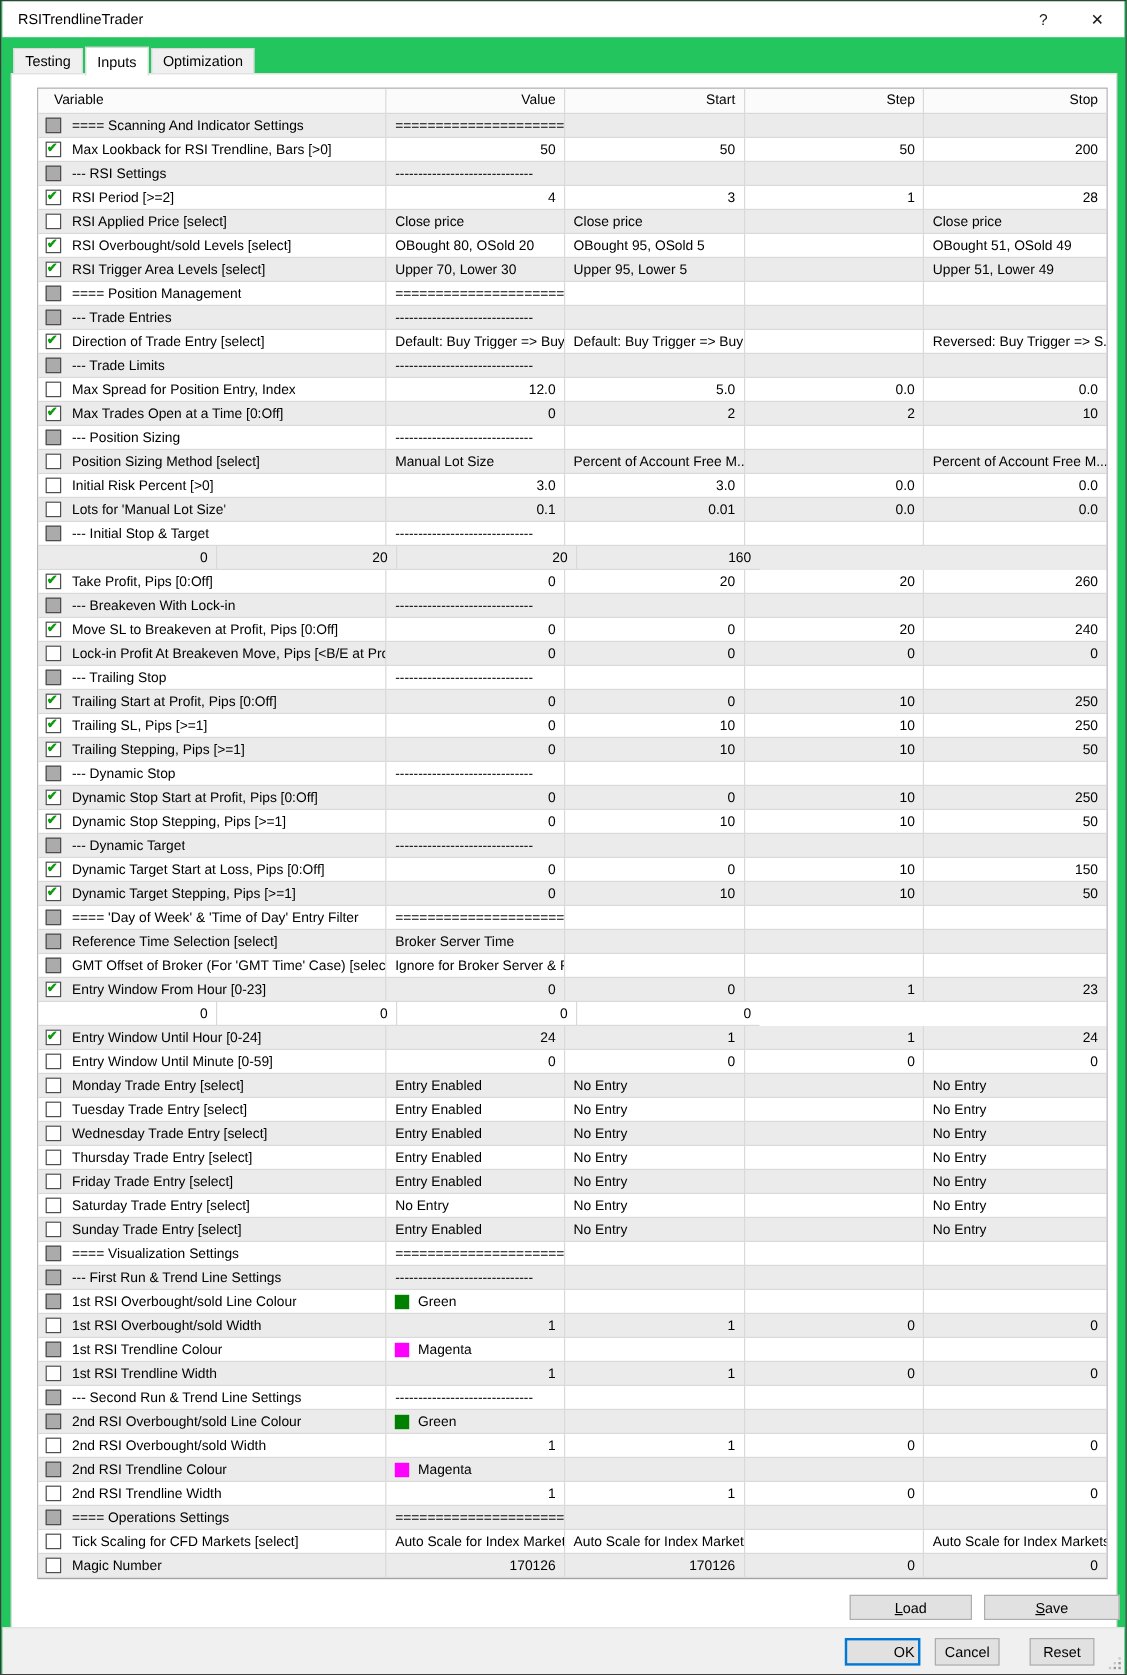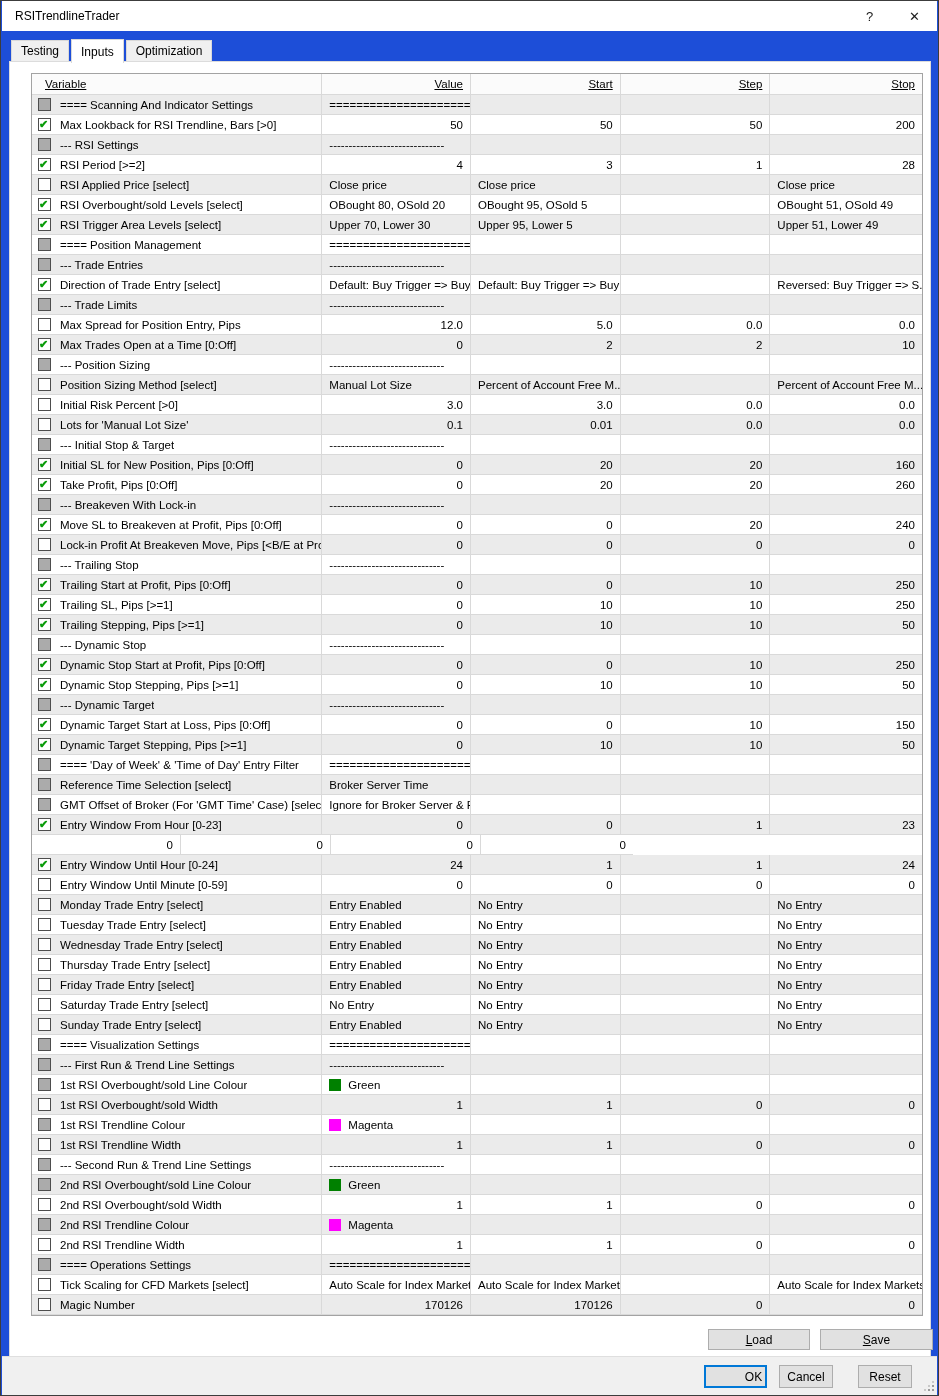--- a/index.html
+++ b/index.html
@@ -1,21 +1,21 @@
 <!DOCTYPE html>
 <html><head>
 <meta charset="utf-8">
 <style>
   * { box-sizing: border-box; margin: 0; padding: 0; }
   html,body { background:#888; }
   body { font-family: "Liberation Sans", sans-serif; }
 
   .window {
     position: relative; width: 939px; height: 1396px;
-    background: #1d4ed8; border: 1px solid #3c3c3c; overflow: hidden;
+    background: #22c55e; border: 1px solid #3c3c3c; overflow: hidden;
   }
 
   
   .titlebar {
     position: absolute; left: 1px; top: 0; right: 1px; height: 30px;
     background: #ffffff; display: flex; align-items: center;
   }
   .title-text { font-size: 12px; color: #000; padding-left: 13px; }
   .title-buttons { margin-left: auto; display: flex; align-items: center; height: 100%; }
   .tb-btn {
@@ -40,21 +40,21 @@
     position: absolute; left: 8px; top: 60px; width: 922px; height: 1297px;
     background: #ffffff; border: 1px solid #dcdcdc;
   }
 
   
   .ptable {
     position: absolute; left: 21px; top: 11px; width: 892px;
     border: 1px solid #a3a3a3; background: #fff; font-size: 11.5px; color: #000;
   }
   .trow { display: flex; width: 100%; height: 20px; }
-  .trow.head { height: 21px; background: #fbfbfb; text-decoration: underline; }
+  .trow.head { height: 21px; background: #fbfbfb; }
   .trow.odd  { background: #ebebeb; }
   .trow.even { background: #ffffff; text-align: center; }
   .cell {
     height: 100%; border-right: 1px solid #d9d9d9; border-bottom: 1px solid #d9d9d9;
     display: flex; align-items: center; overflow: hidden; white-space: nowrap;
   }
   .cell:last-child { border-right: none; }
   .c-var  { width: 291px; padding-left: 6px; }
   .c-val  { width: 149px; }
   .c-start{ width: 150px; }
@@ -276,21 +276,21 @@
 
       <span>------------------------------</span>
     </div>
     <div class="cell c-start txt"></div>
     <div class="cell c-step txt"></div>
     <div class="cell c-stop txt"></div>
   </div>
           <div class="trow even">
     <div class="cell c-var">
       <span class="cb cb-unchecked"></span>
-      <span class="vlabel">Max Spread for Position Entry, Pips</span>
+      <span class="vlabel">Max Spread for Position Entry, Index</span>
     </div>
     <div class="cell c-val numr">
 
       <span>12.0</span>
     </div>
     <div class="cell c-start numr">5.0</div>
     <div class="cell c-step numr">0.0</div>
     <div class="cell c-stop numr">0.0</div>
   </div>
           <div class="trow odd">
@@ -365,24 +365,20 @@
     </div>
     <div class="cell c-val txt">
 
       <span>------------------------------</span>
     </div>
     <div class="cell c-start txt"></div>
     <div class="cell c-step txt"></div>
     <div class="cell c-stop txt"></div>
   </div>
           <div class="trow odd">
-    <div class="cell c-var">
-      <span class="cb cb-checked"></span>
-      <span class="vlabel">Initial SL for New Position, Pips [0:Off]</span>
-    </div>
     <div class="cell c-val numr">
 
       <span>0</span>
     </div>
     <div class="cell c-start numr">20</div>
     <div class="cell c-step numr">20</div>
     <div class="cell c-stop numr">160</div>
   </div>
           <div class="trow even">
     <div class="cell c-var">

